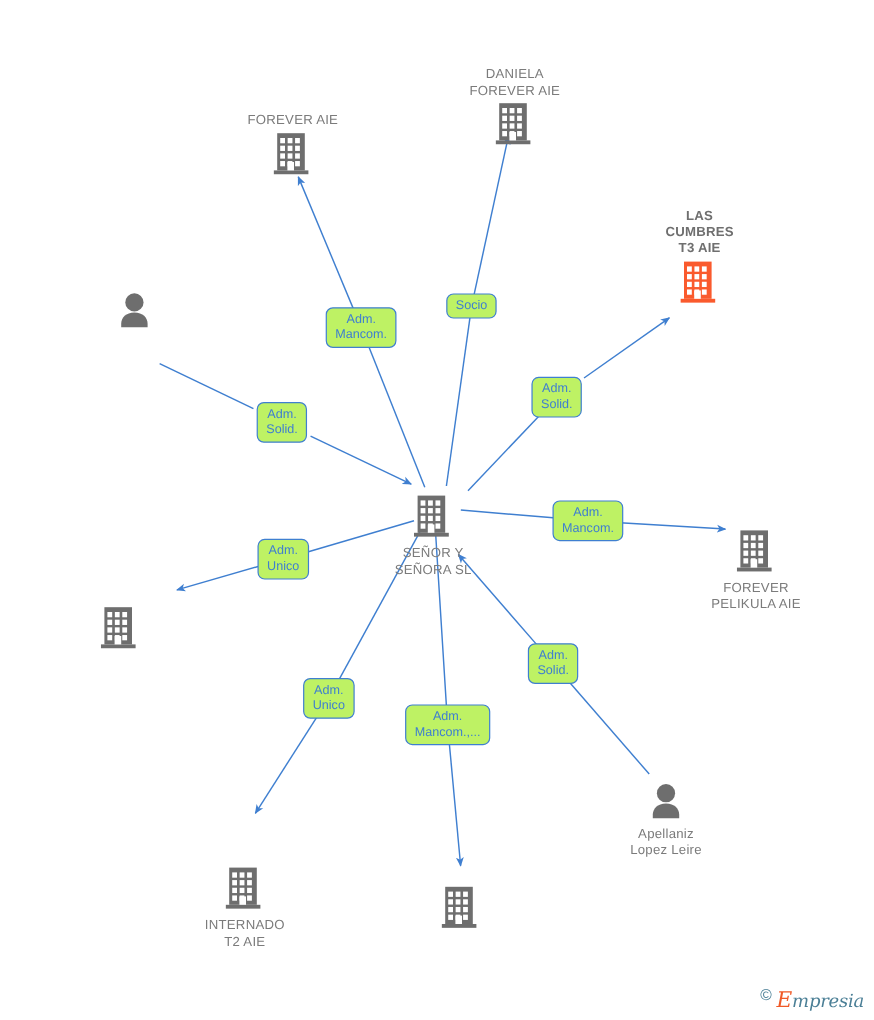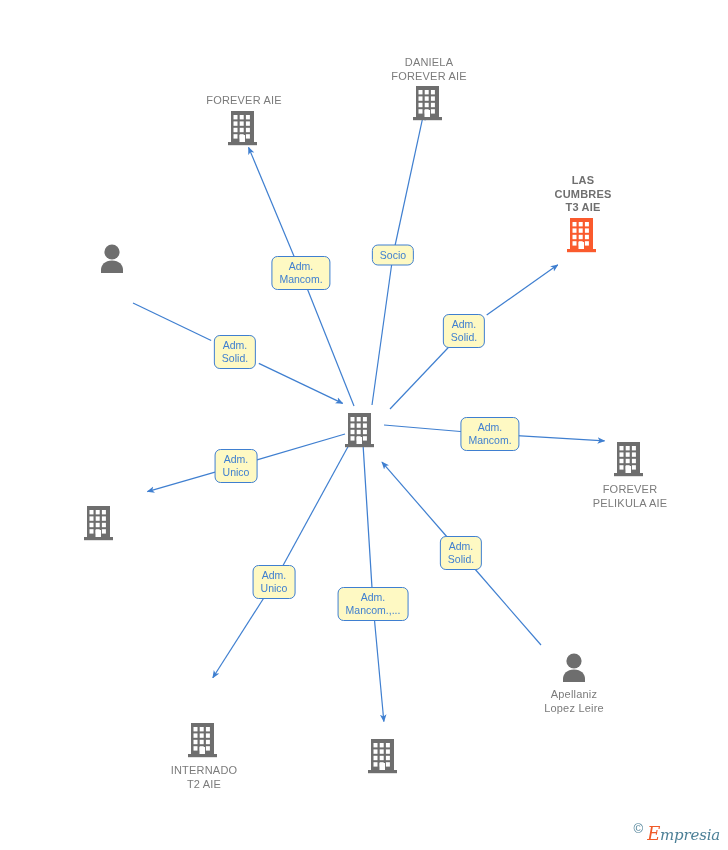--- a/index.html
+++ b/index.html
@@ -32,21 +32,21 @@
   .node.above .caption{margin:0 0 2px 0;}
   .node.focus .caption{color:#6f6f6f;font-weight:bold;text-align:center;}
 
   
   .node.above{display:flex;flex-direction:column;}
 
   
   .elabel{
     position:absolute;
     transform:translate(-50%,-50%);
-    background:#fef9c3;
+    background:#bef264;
     border:1.4px solid #3f7fd0;
     border-radius:6px;
     color:#3f7fd0;
     font-size:10.5px;
     line-height:13px;
     text-align:center;
     padding:3px 7px;
     white-space:pre-line;
     cursor:pointer;
     box-sizing:border-box;
@@ -188,20 +188,22 @@
               <rect x="17.9" y="11.4" width="4" height="4.4"></rect>
               <rect x="5.5" y="17.8" width="4" height="4.4"></rect>
               <rect x="11.7" y="17.8" width="4" height="4.4"></rect>
               <rect x="17.9" y="17.8" width="4" height="4.4"></rect>
               <rect x="5.5" y="24.200000000000003" width="4" height="4.4"></rect>
               <rect x="11.7" y="24.200000000000003" width="4" height="4.4"></rect>
               <rect x="17.9" y="24.200000000000003" width="4" height="4.4"></rect>
             </g>
     <rect x="11.5" y="25" width="5.5" height="7" fill="#ffffff"></rect>
   </svg></span>
+        <span class="caption">SEÑOR Y
+SEÑORA SL</span>
       </div>
       <div class="node " style="left: 630px; top: 441px;">
         <span class="glyph"><svg xmlns="http://www.w3.org/2000/svg" width="32" height="36" viewBox="0 0 32 36" fill="#6e6e6e">
     <rect x="3" y="1" width="23" height="31"></rect>
     <rect x="0" y="32" width="29" height="3.2"></rect>
     <g fill="#ffffff">
               <rect x="5.5" y="5" width="4" height="4.4"></rect>
               <rect x="11.7" y="5" width="4" height="4.4"></rect>
               <rect x="17.9" y="5" width="4" height="4.4"></rect>
               <rect x="5.5" y="11.4" width="4" height="4.4"></rect>
@@ -277,21 +279,21 @@
               <rect x="5.5" y="17.8" width="4" height="4.4"></rect>
               <rect x="11.7" y="17.8" width="4" height="4.4"></rect>
               <rect x="17.9" y="17.8" width="4" height="4.4"></rect>
               <rect x="5.5" y="24.200000000000003" width="4" height="4.4"></rect>
               <rect x="11.7" y="24.200000000000003" width="4" height="4.4"></rect>
               <rect x="17.9" y="24.200000000000003" width="4" height="4.4"></rect>
             </g>
     <rect x="11.5" y="25" width="5.5" height="7" fill="#ffffff"></rect>
   </svg></span>
       </div>
-      <div class="node " style="left: 574px; top: 652px;">
+      <div class="node " style="left: 555px; top: 652px;">
         <span class="glyph"><svg xmlns="http://www.w3.org/2000/svg" width="32" height="30" viewBox="0 0 32 30" fill="#6e6e6e">
     <circle cx="16" cy="9" r="7.6"></circle>
     <path d="M16 17.5c-7 0-11 4.4-11 9.2V30h22v-3.3c0-4.8-4-9.2-11-9.2z"></path>
   </svg></span>
         <span class="caption">Apellaniz
 Lopez Leire</span>
       </div>
     </div>
   <div id="label-layer">
       <div class="elabel" style="left: 301px; top: 273px;">Adm.

